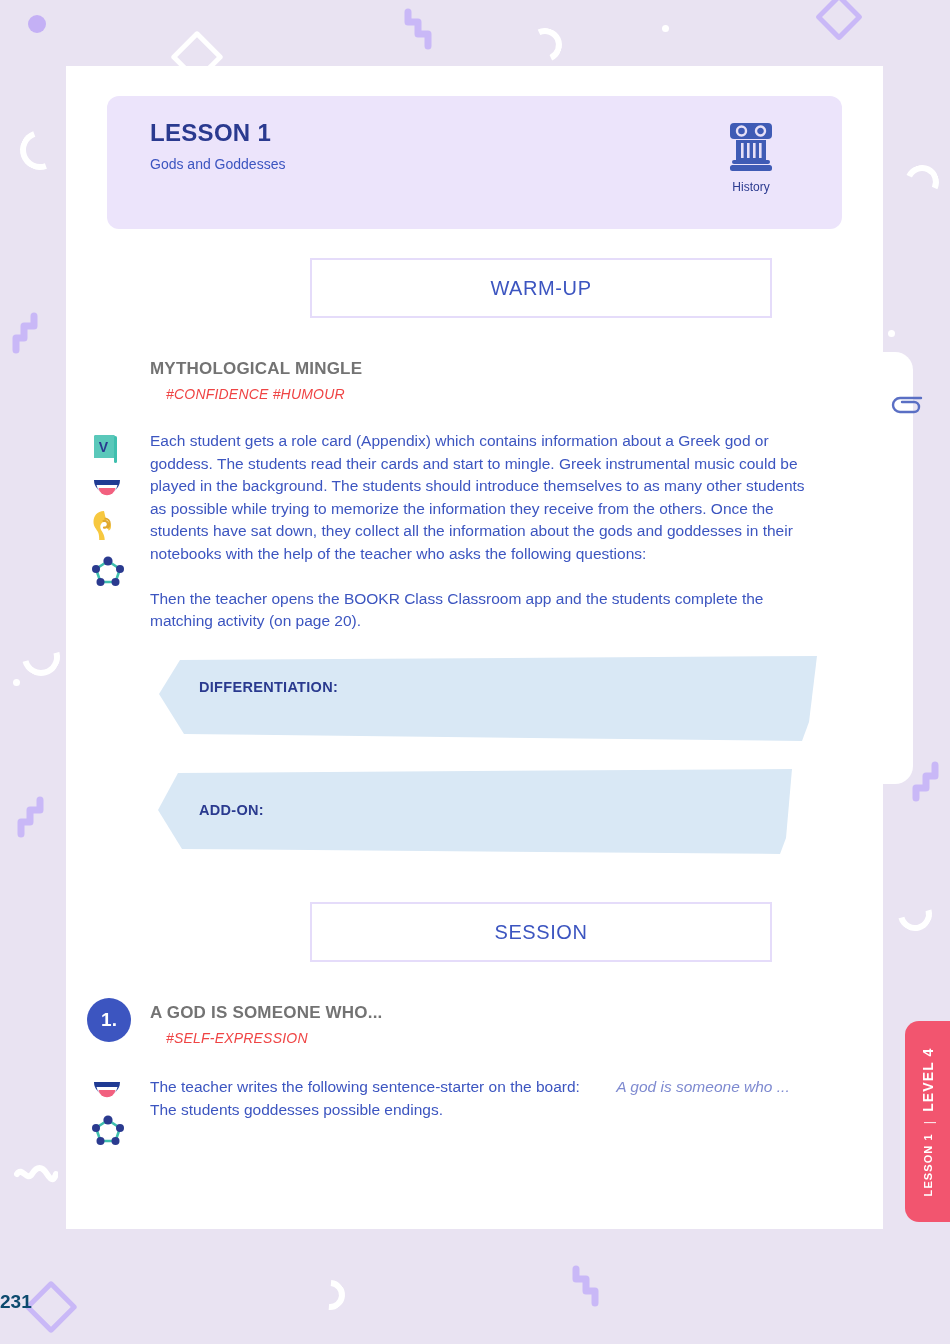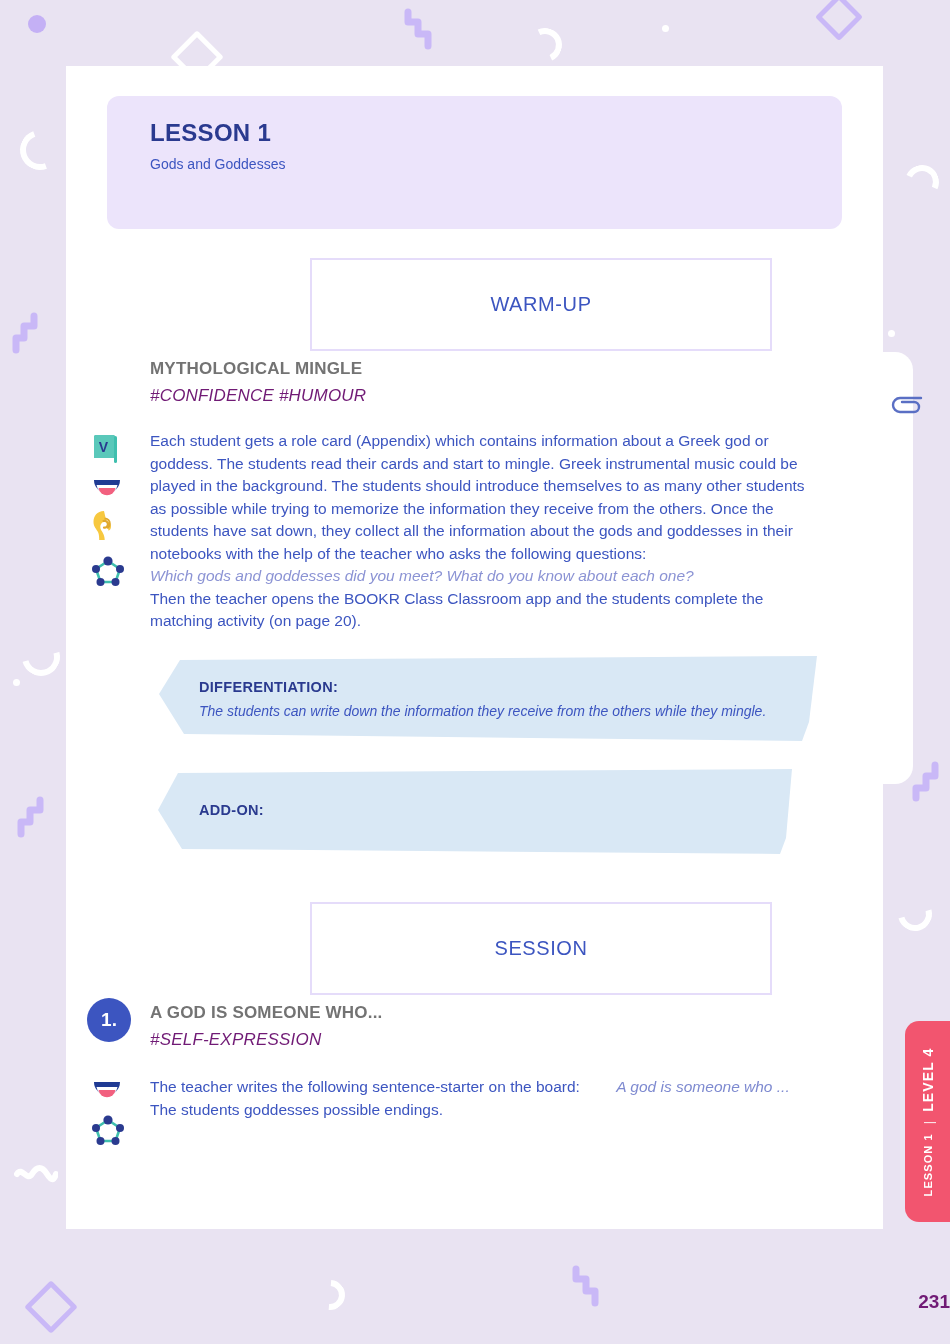--- a/index.html
+++ b/index.html
@@ -68,40 +68,41 @@
     position:absolute; right:45px; top:24px;
     width:92px; text-align:center;
   }
   .subject-label {
     font-size:12px; color:#2a3a8f; margin-top:2px;
   }
 
   
   .banner {
     position:absolute;
-    width:462px; height:93px;
+    width:462px; height:60px;
     left:244px;
     background:#ffffff;
     border:2px solid #e5dcfa;
     display:flex; align-items:center; justify-content:center;
   }
   .banner span {
     font-size:20px; color:#3c55c0; letter-spacing:0.6px;
   }
 
   
   .act-title {
     position:absolute;
     font-size:17px; font-weight:bold; color:#737373;
     letter-spacing:0.2px;
   }
   .act-tags {
     position:absolute;
-    font-size:17px; font-style:italic; color:#701a75;
+    font-size:14px; font-style:italic; color:#ef4444;
     letter-spacing:0.2px;
+    margin-left:16px;
   }
 
   
   .body-text {
     position:absolute;
     font-size:15.5px; line-height:22.5px;
     color:#3c55c0;
   }
   .body-text .q { font-style:italic; color:#8b93d4; }
   .body-text .it { font-style:italic; color:#7e8ad0;margin-left:32px; }
@@ -150,22 +151,22 @@
     display:flex; align-items:center; gap:9px;
   }
   .side-tab .lesson-txt { font-size:11px; font-weight:bold; letter-spacing:1.1px; }
   .side-tab .sep { font-size:13px; opacity:.85; }
   .side-tab .level-txt { font-size:14px; font-weight:bold; letter-spacing:1.1px; }
 
   
   .page-num {
     position:absolute;
     left:0; right:0; top:1291px;
-    text-align:right;
-    font-size:19px; font-weight:bold; color:#701a75;
+    text-align:left;
+    font-size:19px; font-weight:bold; color:#0c4a6e;
   }
 </style>
 </head>
 <body>
 
 <div class="deco dot-purple" style="left:28px; top:15px; width:18px; height:18px;"></div>
 <div class="deco crescent" style="left:20px; top:130px; width:40px; height:40px; transform:rotate(25deg);"></div>
 <div class="deco zigzag" style="left:402px; top:8px;">
   <svg width="30" height="44" viewBox="0 0 30 44">
       <path d="M6 4 L6 14 L16 14 L16 26 L26 26 L26 38" stroke="#c9b8f7" stroke-width="7" fill="none" stroke-linecap="round" stroke-linejoin="round"></path>
@@ -213,20 +214,37 @@
   <svg width="38" height="26" viewBox="0 0 38 26">
     <path d="M33 6 H12 a7 7 0 0 0 0 14 h14 a5 5 0 0 0 0 -10 H14" stroke="#5a6fc4" stroke-width="2.4" fill="none" stroke-linecap="round"></path>
   </svg>
 </div>
 
 <div class="sheet">
 
   <div class="lesson-card">
     <div class="lesson-title">LESSON 1</div>
     <div class="lesson-sub">Gods and Goddesses</div>
+    <div class="subject-badge">
+      <span>
+        <svg width="56" height="54" viewBox="0 0 56 54">
+          <rect x="7" y="3" width="42" height="16" rx="4" fill="#3f5bb5"></rect>
+          <path d="M14 11 a4.5 4.5 0 1 1 9 0 a4.5 4.5 0 1 1 -9 0" fill="none" stroke="#e7e0f7" stroke-width="2.4"></path>
+          <path d="M33 11 a4.5 4.5 0 1 1 9 0 a4.5 4.5 0 1 1 -9 0" fill="none" stroke="#e7e0f7" stroke-width="2.4"></path>
+          <rect x="13" y="20" width="30" height="20" fill="#3f5bb5"></rect>
+          <rect x="18" y="23" width="2.6" height="15" fill="#e7e0f7"></rect>
+          <rect x="24" y="23" width="2.6" height="15" fill="#e7e0f7"></rect>
+          <rect x="30" y="23" width="2.6" height="15" fill="#e7e0f7"></rect>
+          <rect x="36" y="23" width="2.6" height="15" fill="#e7e0f7"></rect>
+          <rect x="9" y="40" width="38" height="4" rx="2" fill="#3f5bb5"></rect>
+          <rect x="7" y="45" width="42" height="6" rx="2.5" fill="#3f5bb5"></rect>
+        </svg>
+      </span>
+      <div class="subject-label">History</div>
+    </div>
   </div>
 
   <div class="banner" style="top:192px;">
     <span>WARM-UP</span>
   </div>
 
   <div class="act-title" style="left:84px; top:293px;">MYTHOLOGICAL MINGLE</div>
   <div class="act-tags" style="left:84px; top:320px;">#CONFIDENCE #HUMOUR</div>
 
   <div class="icon-rail" style="left:26px; top:367px;">
@@ -260,30 +278,29 @@
         <circle cx="28" cy="13" r="4" fill="#2a3a8f"></circle>
         <circle cx="4" cy="13" r="4" fill="#2a3a8f"></circle>
         <circle cx="23.5" cy="26" r="4" fill="#2a3a8f"></circle>
         <circle cx="8.5" cy="26" r="4" fill="#2a3a8f"></circle>
       </svg>
     </span>
   </div>
 
   <div class="body-text" style="left:84px; top:364px; width:658px;">
     <span>Each student gets a role card (Appendix) which contains information about a Greek god or goddess. The students read their cards and start to mingle. Greek instrumental music could be played in the background. The students should introduce themselves to as many other students as possible while trying to memorize the information they receive from the others. Once the students have sat down, they collect all the information about the gods and goddesses in their notebooks with the help of the teacher who asks the following questions:</span><br>
-    <span class="q">Which gods and goddesses did you meet? What do you know about each one?</span><br>
+    <br>
     <span>Then the teacher opens the BOOKR Class Classroom app and the students complete the matching activity (on page 20).</span>
   </div>
 
   <div class="callout" style="left:88px; top:586px; width:666px; height:96px;">
     <svg width="666" height="96" viewBox="0 0 666 96" style="position:absolute; left:0; top:0;">
       <path d="M5 42 L26 8 L663 4 L655 70 L648 89 L30 82 Z" fill="#d9e8f5"></path>
     </svg>
     <div class="cap" style="left:45px; top:27px;">DIFFERENTIATION:</div>
-    <div class="txt" style="left:45px; top:51px; width:600px;">The students can write down the information they receive from the others while they mingle.</div>
   </div>
 
   <div class="callout" style="left:88px; top:700px; width:640px; height:96px;">
     <svg width="640" height="96" viewBox="0 0 640 96" style="position:absolute; left:0; top:0;">
       <path d="M4 44 L24 7 L638 3 L632 72 L626 88 L28 83 Z" fill="#d9e8f5"></path>
     </svg>
     <div class="cap" style="left:45px; top:28px;margin-top:8px;">ADD-ON:</div>
   </div>
 
   <div class="banner" style="top:836px;">

